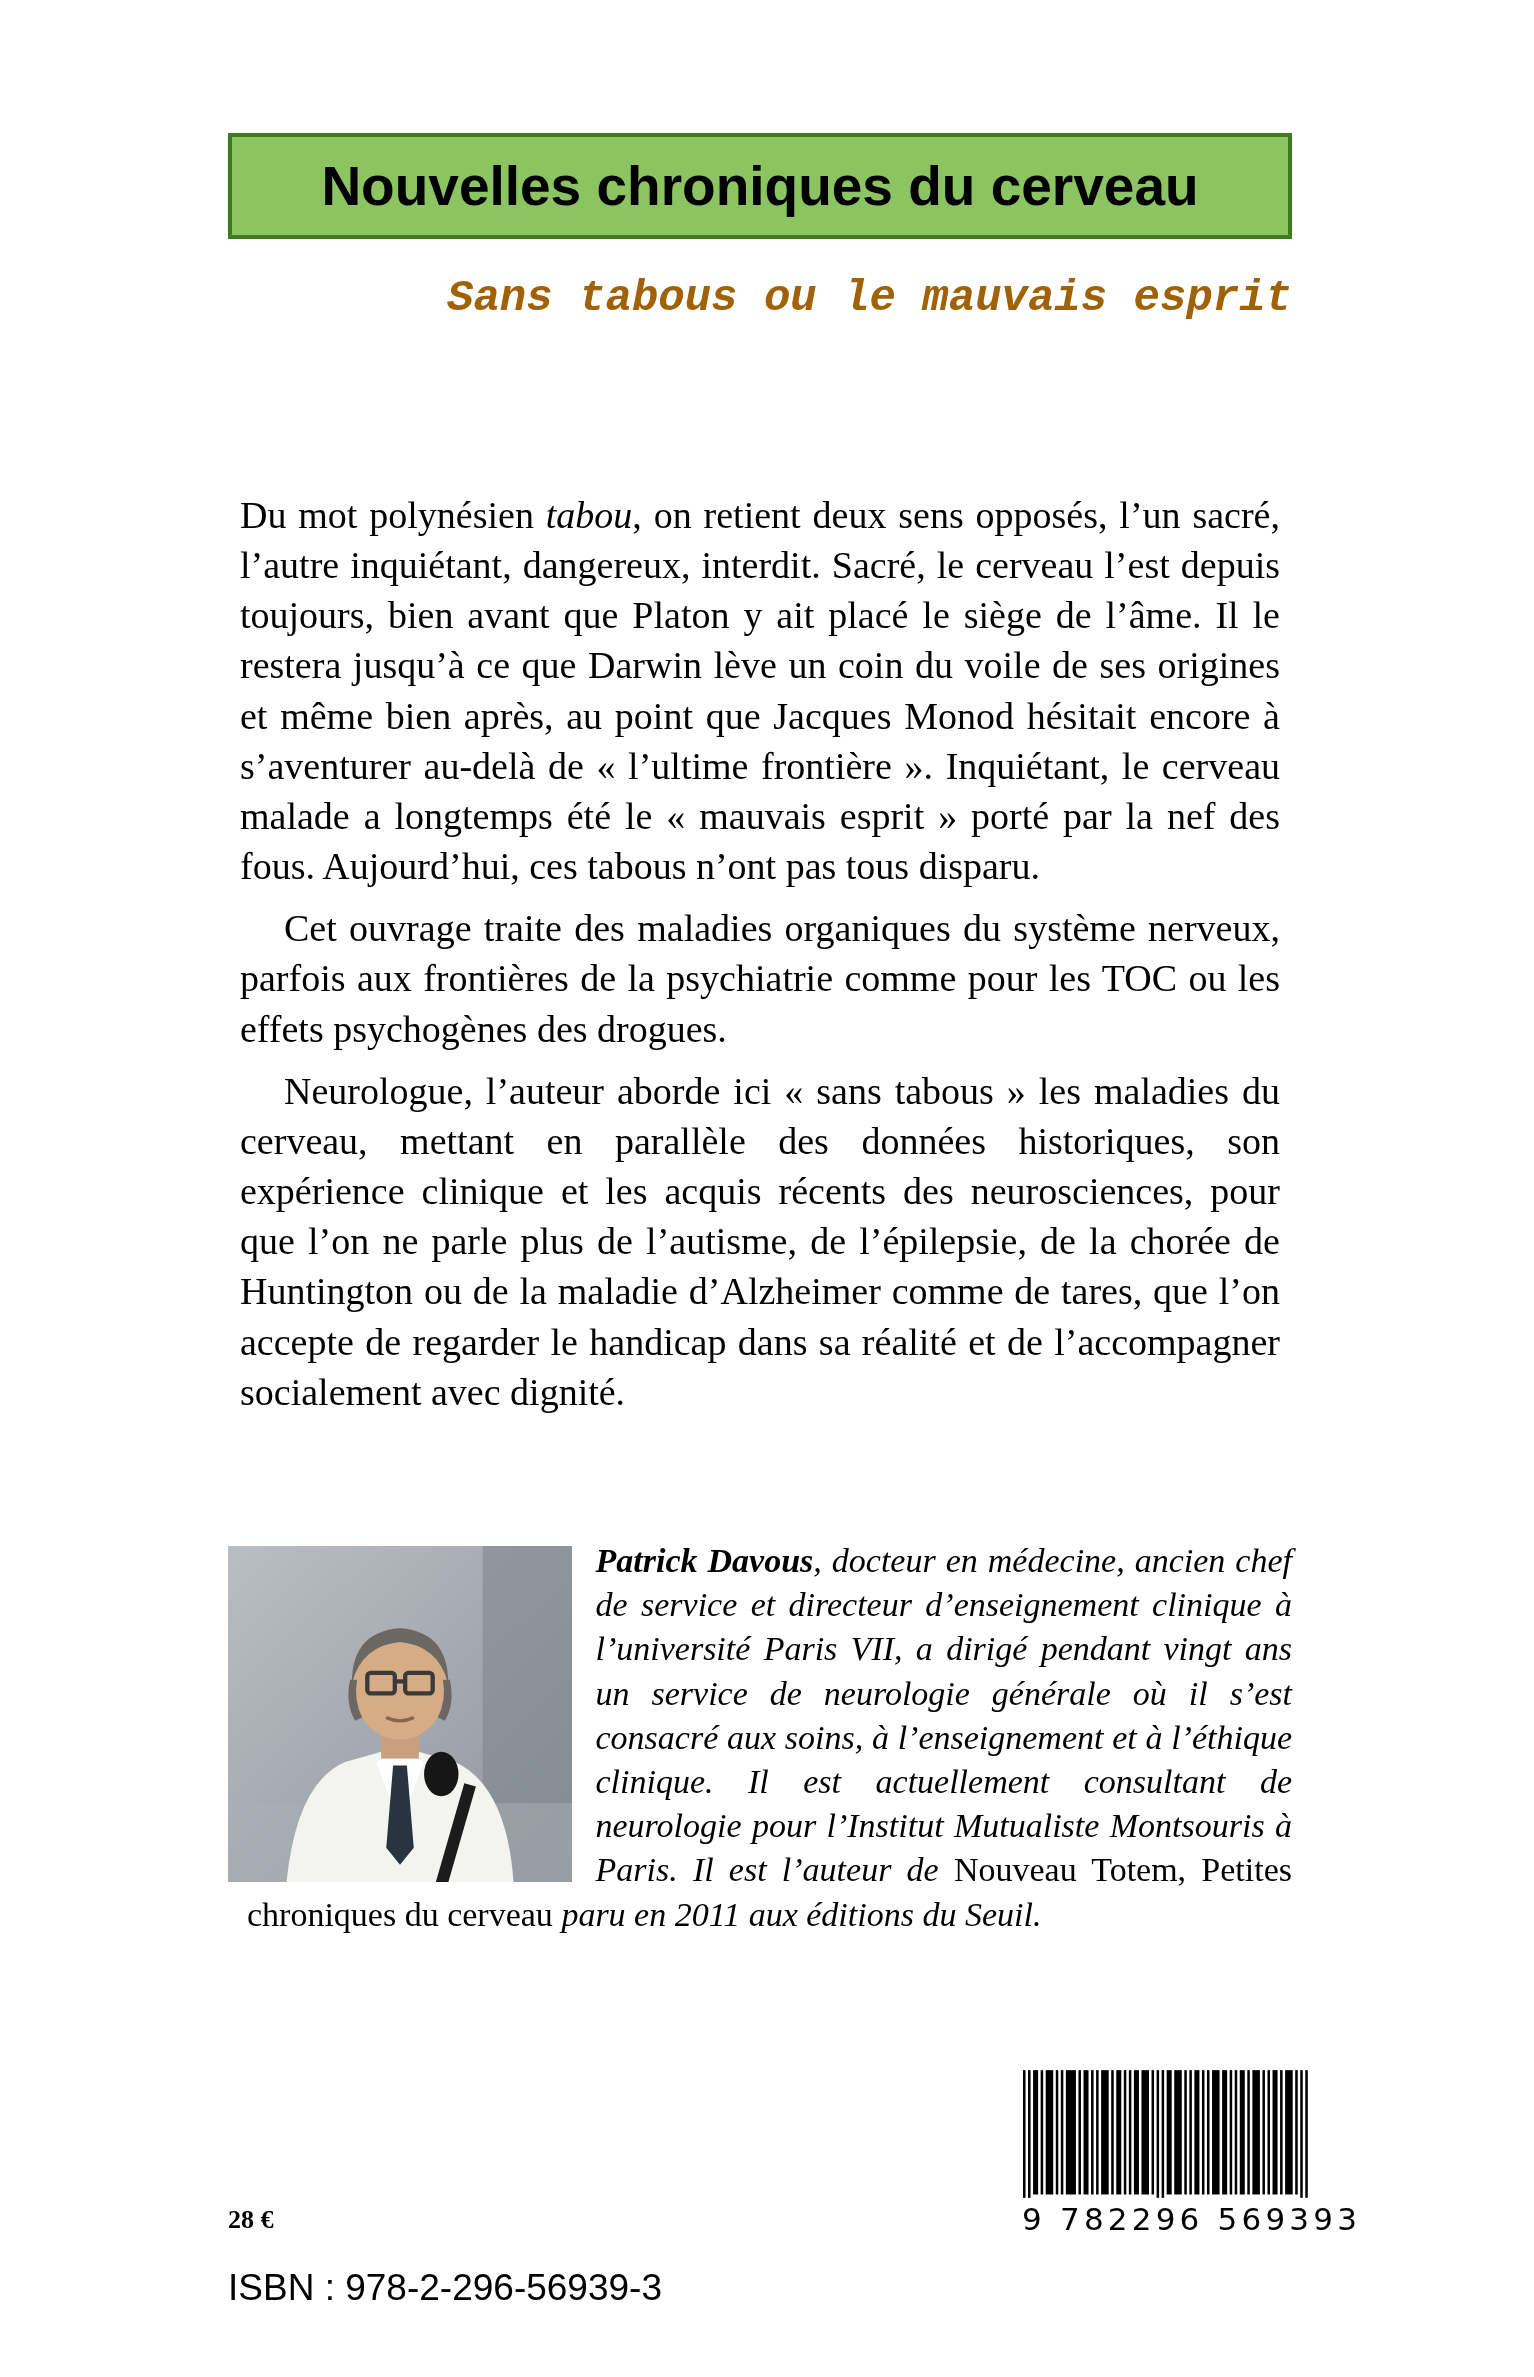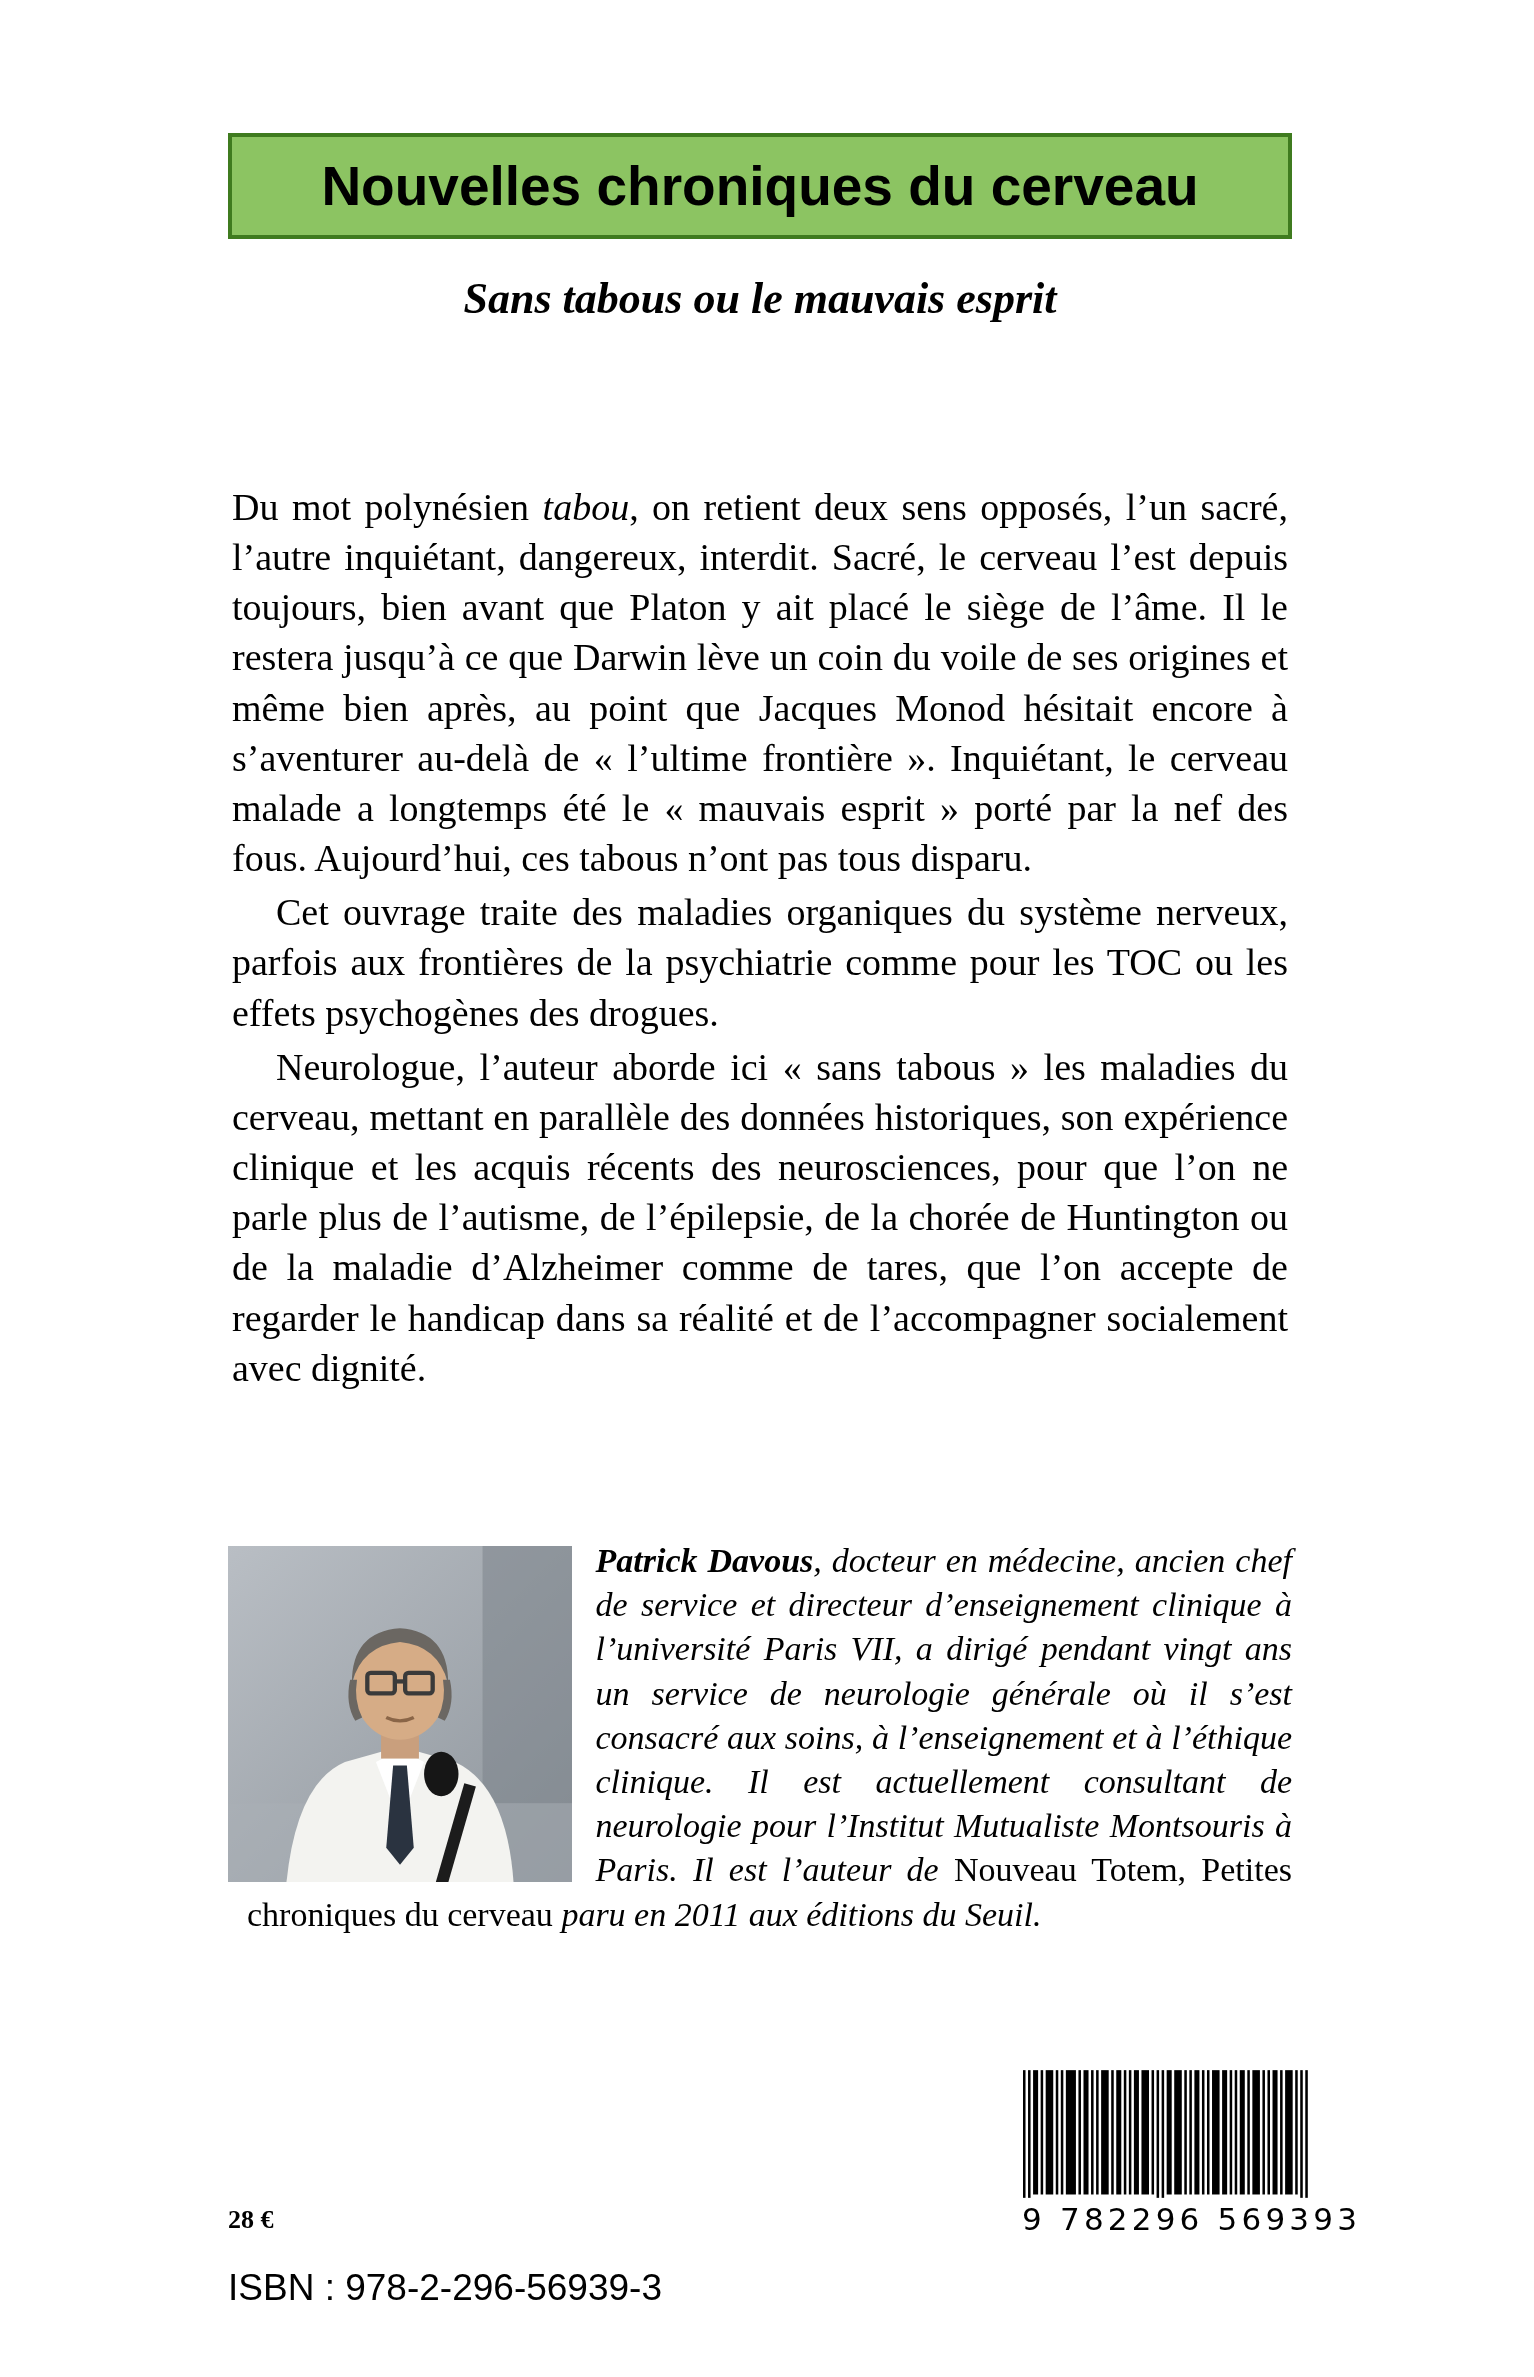--- a/index.html
+++ b/index.html
@@ -29,37 +29,37 @@
     font-weight:bold;
     font-size:55px;
     line-height:1.1;
     color:#000;
   }
   
   .subtitle{
     position:absolute;
     left:228px; top:273px;
     width:1064px;
-    text-align:center;
-    font-family:Liberation Serif, serif;
+    text-align:right;
+    font-family:Liberation Mono, monospace;
     font-style:italic;
     font-weight:bold;
     font-size:44px;
-    color:#000000;
+    color:#a16207;
   }
   
   .synopsis{
     position:absolute;
     left:228px; top:478px;
     width:1064px;
     font-size:38px;
     line-height:1.32;
     text-align:justify;
   }
-  .synopsis p{margin:4px;}
+  .synopsis p{margin:12px;}
   .synopsis p.indent{text-indent:44px;}
   
   .bio{
     position:absolute;
     left:228px; top:1539px;
     width:1064px;
     font-size:34px;
     line-height:1.3;
     font-style:italic;
     text-align:justify;

